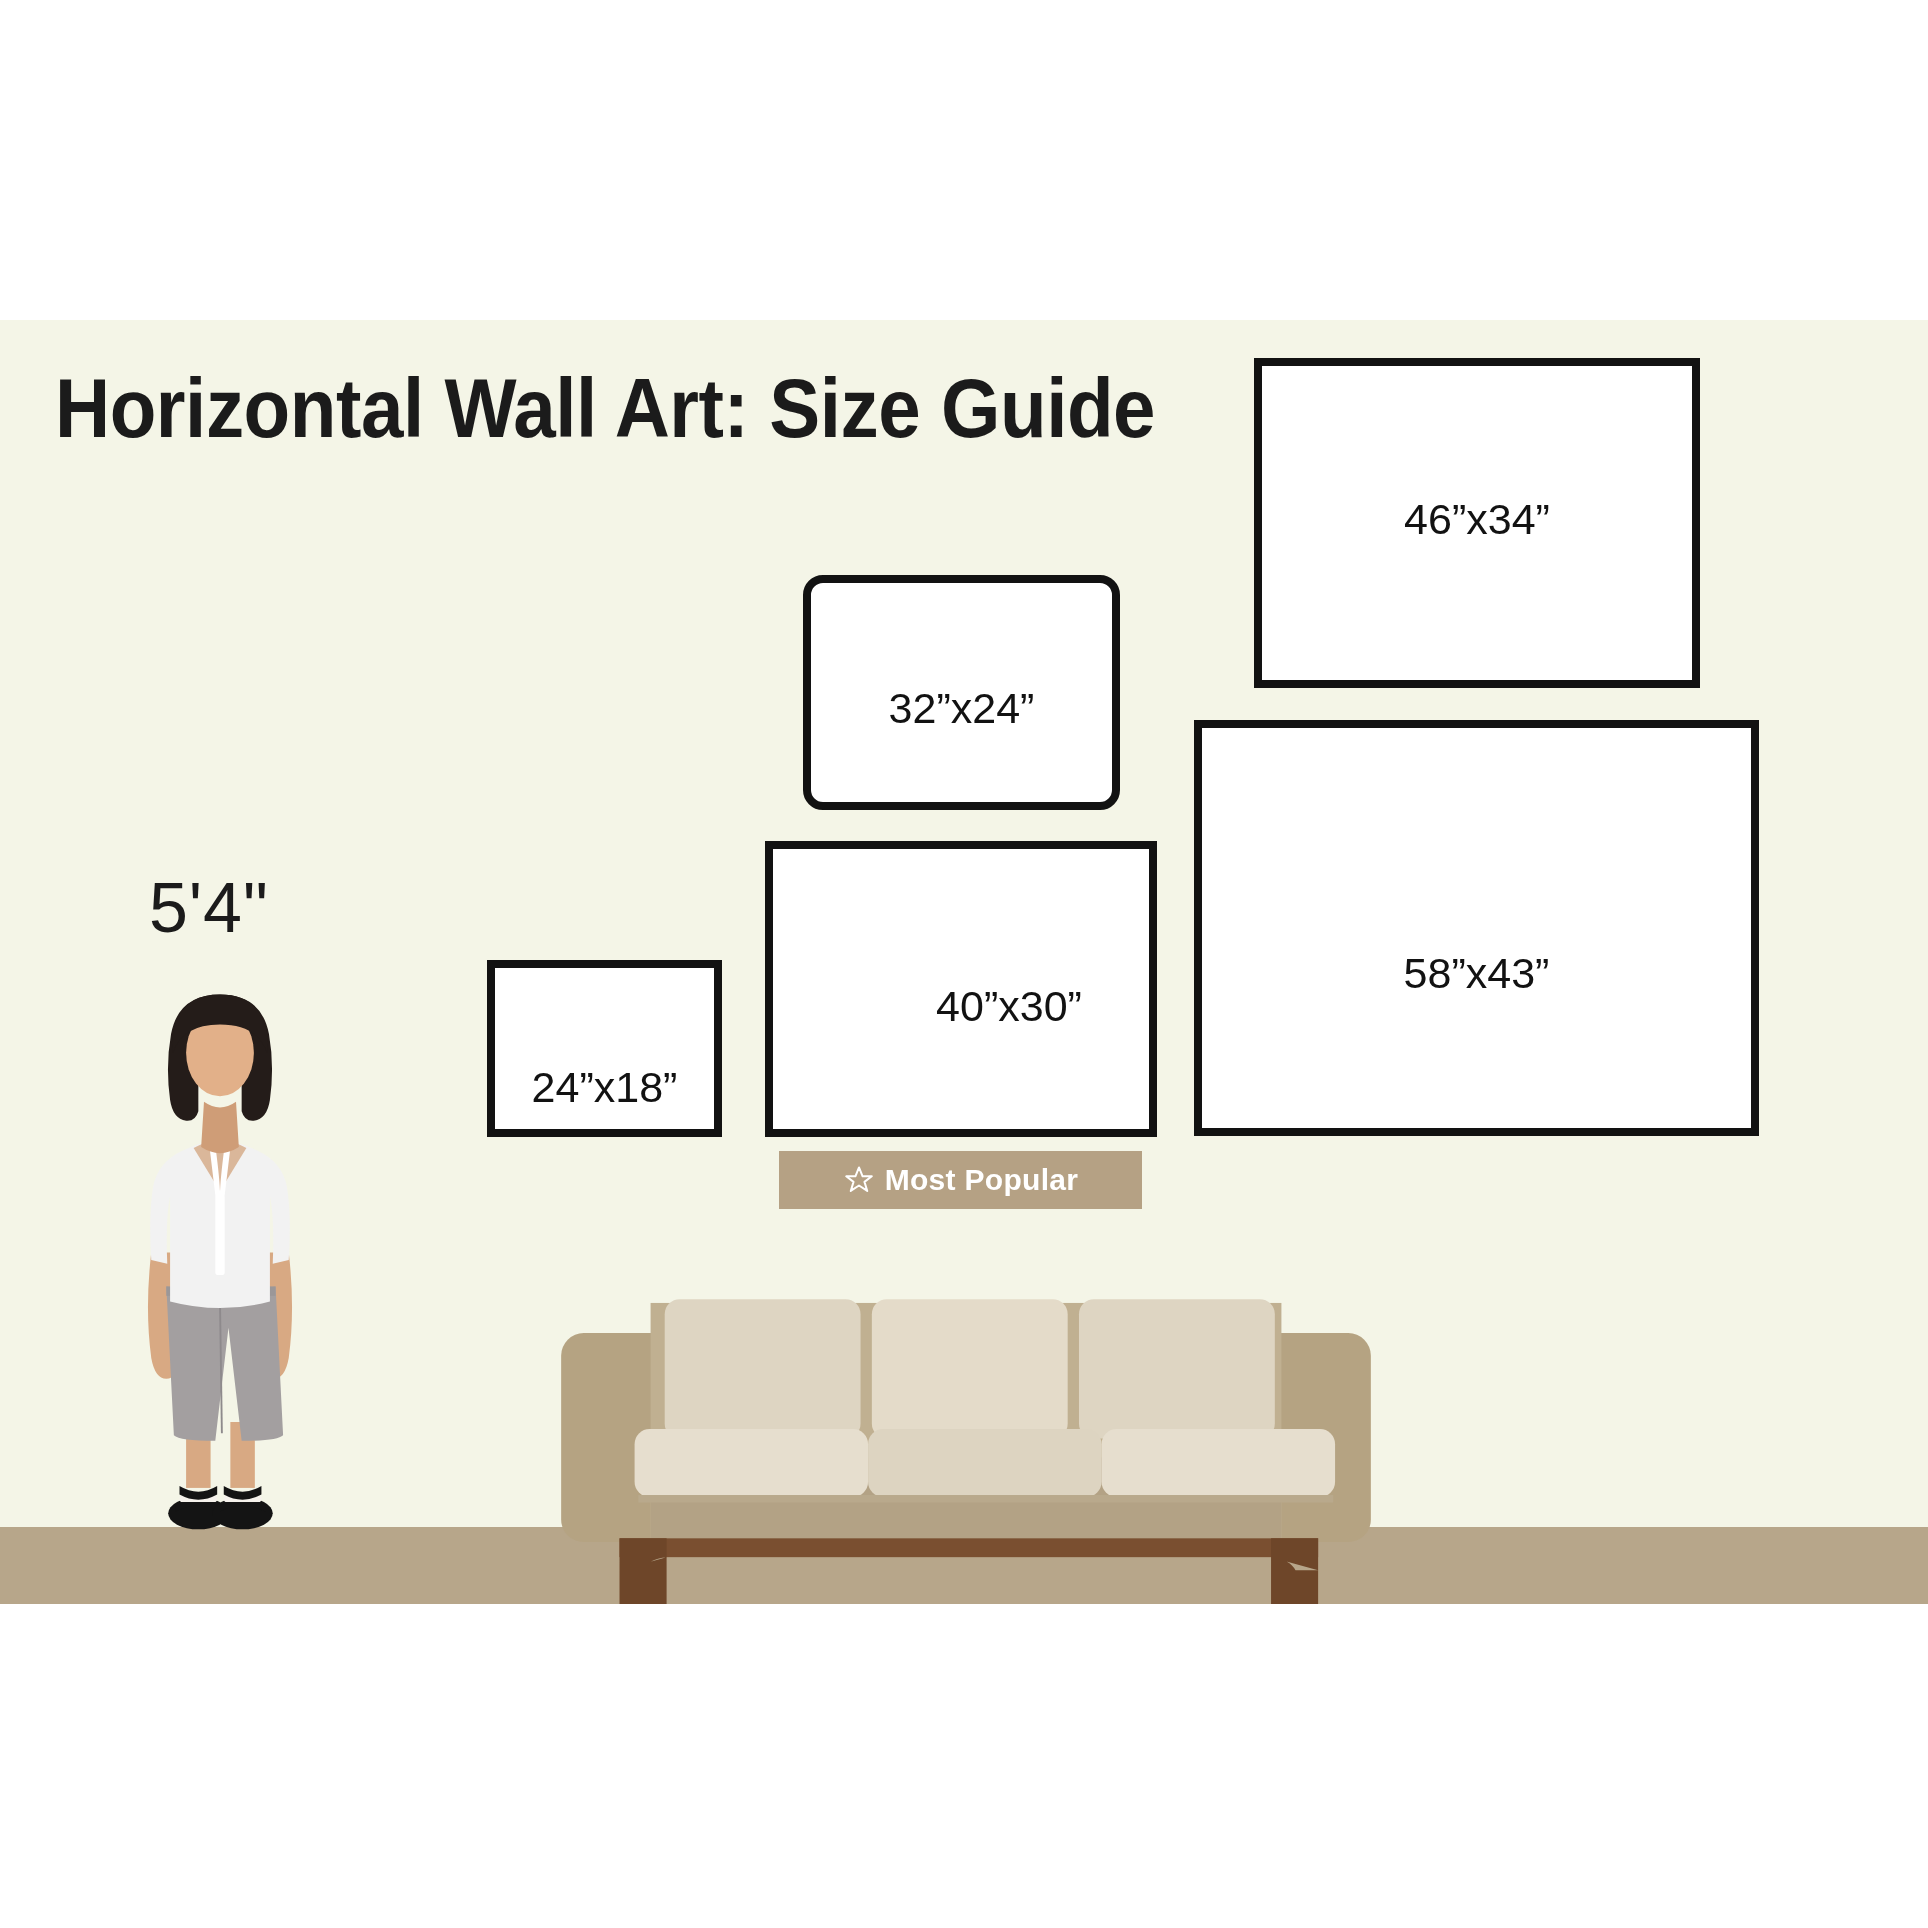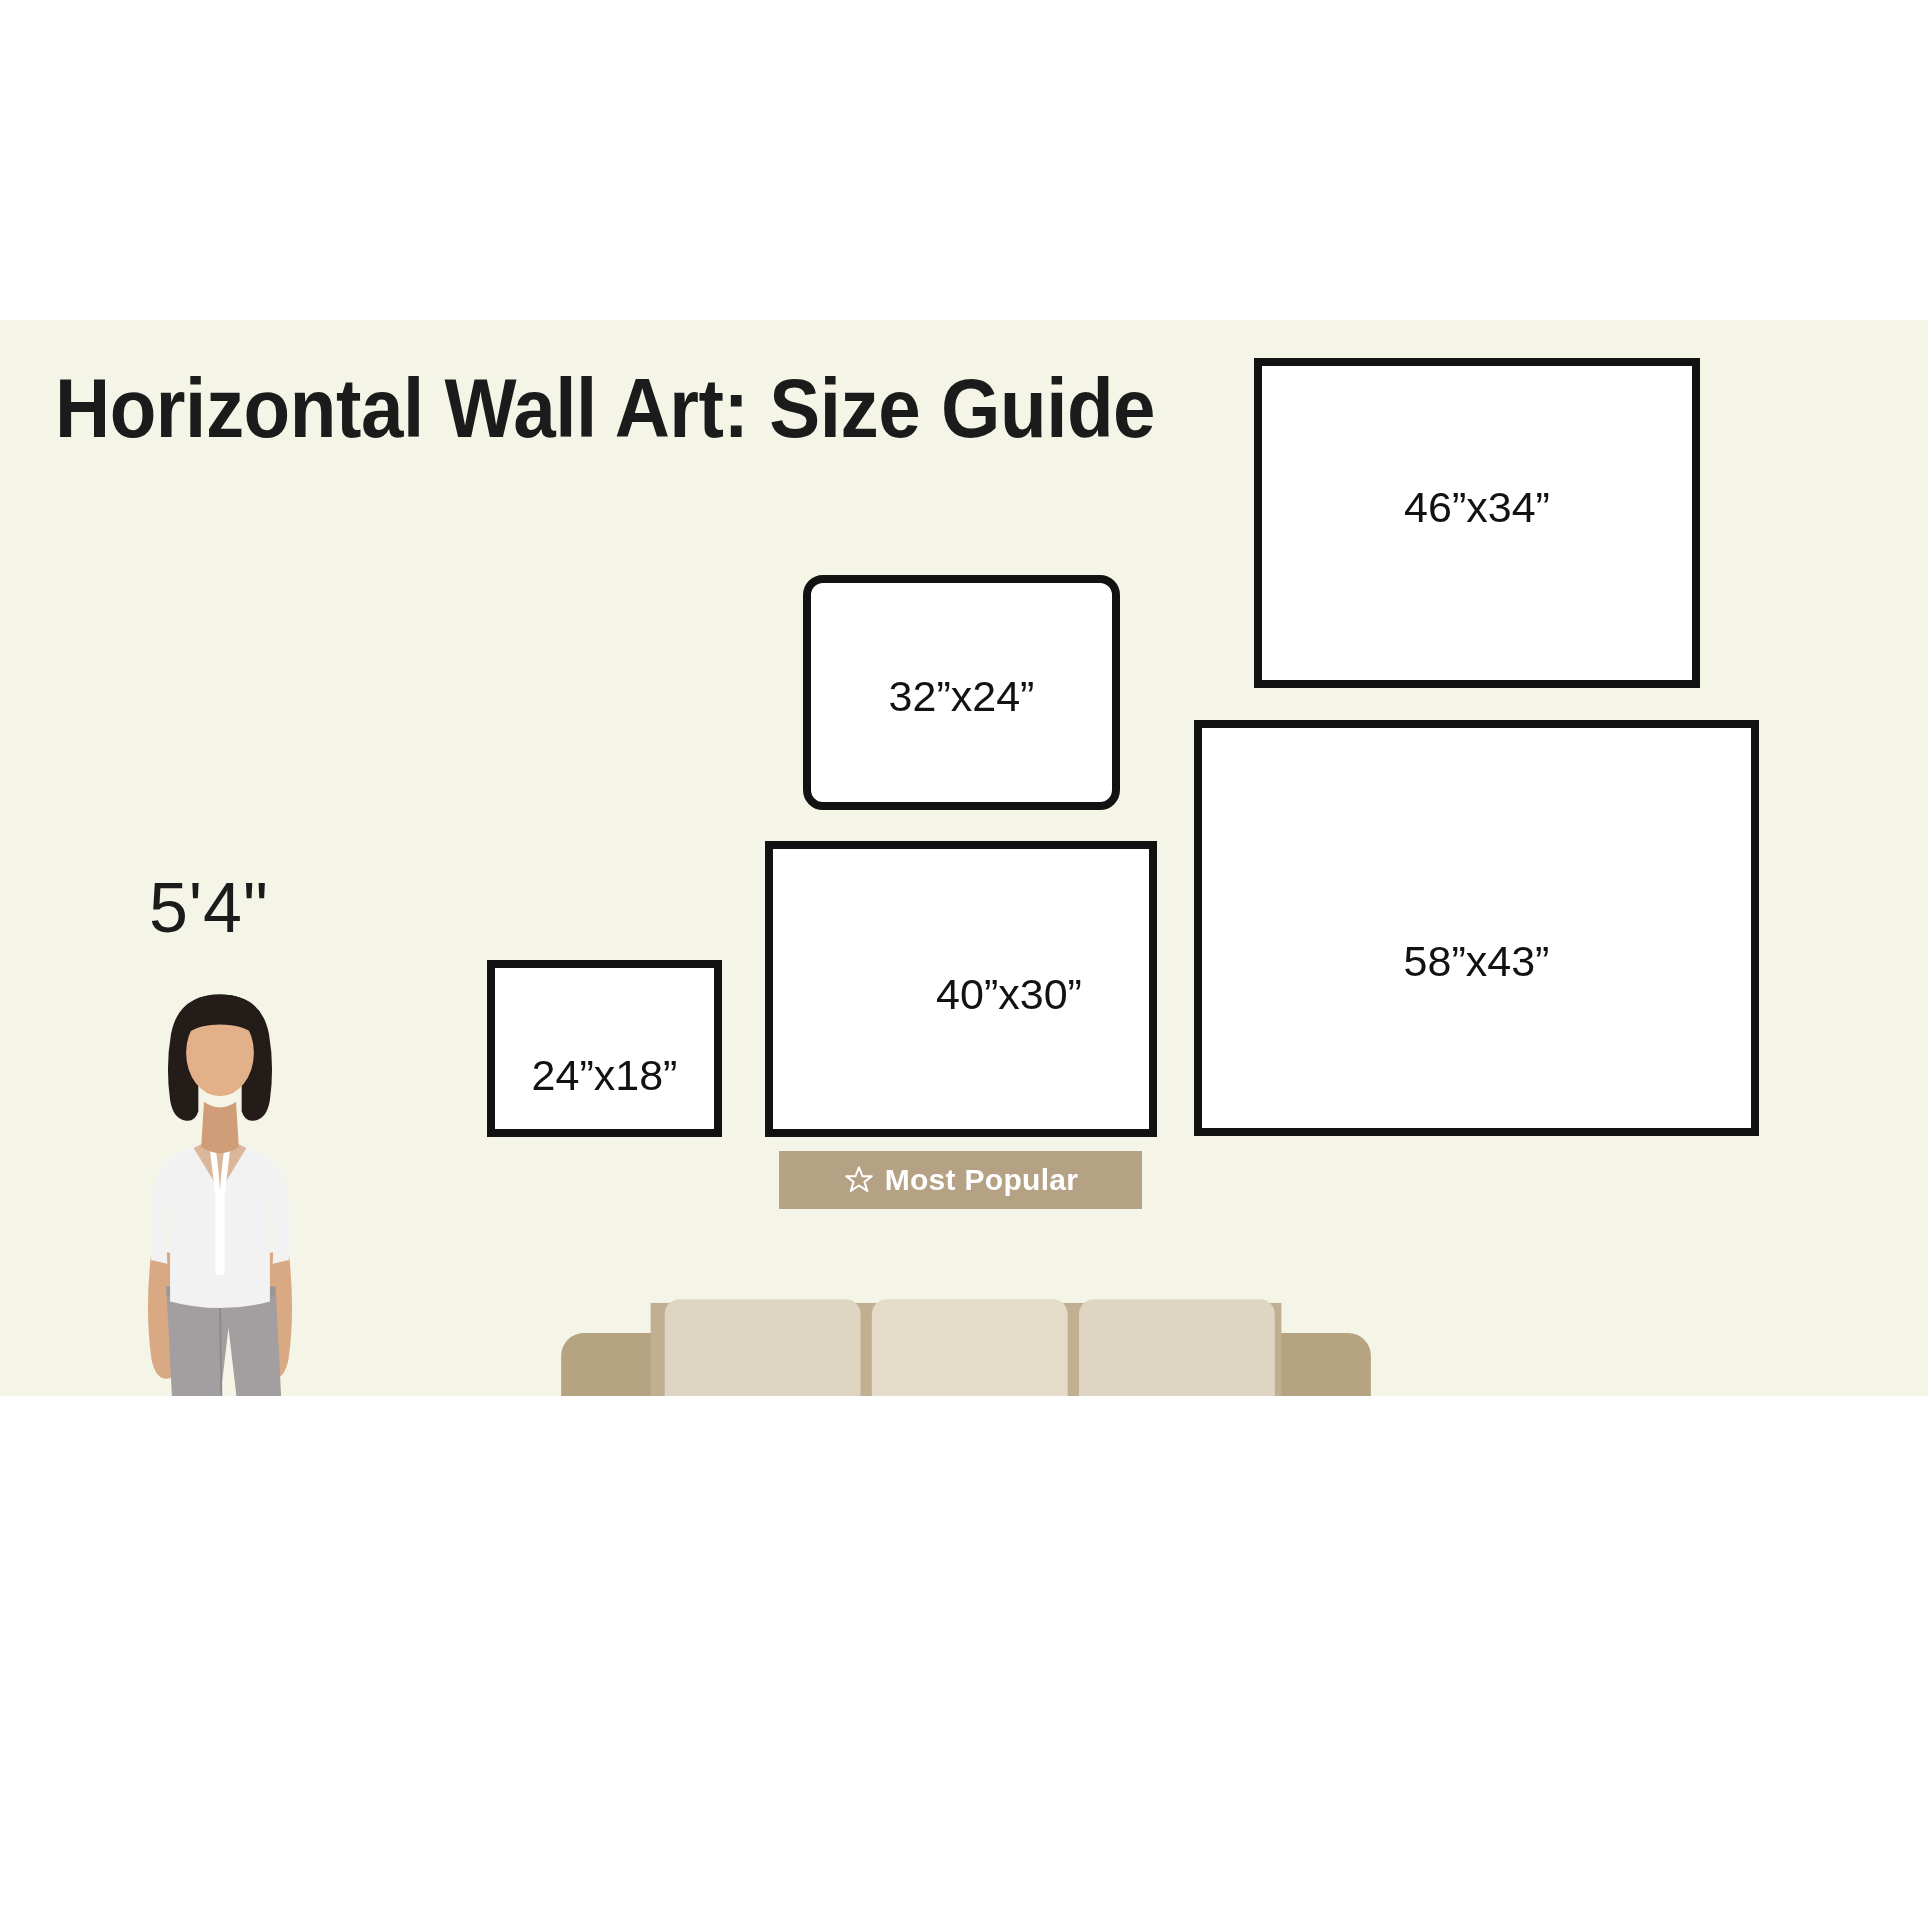--- a/index.html
+++ b/index.html
@@ -3,21 +3,21 @@
 <meta charset="utf-8">
 <style>
   html, body {
     margin: 0;
     padding: 0;
     background: #ffffff;
   }
   #stage {
     position: relative;
     width: 1928px;
-    height: 1396px;
+    height: 1604px;
     background: #ffffff;
     overflow: hidden;
     font-family: "Liberation Sans", sans-serif;
   }
 
   
   .wall {
     position: absolute;
     left: 0;
     top: 320px;
@@ -70,20 +70,21 @@
   }
   .frame-label {
     position: absolute;
     left: 0;
     width: 100%;
     text-align: center;
     font-size: 43px;
     color: #121212;
     white-space: nowrap;
     font-weight: 400;
+    margin-top: 12px;
   }
 
   #frame-24x18 { left: 487px;  top: 960px; width: 235px; height: 177px; text-decoration: underline; }
   #frame-24x18 .frame-label { top: 83px; }
 
   #frame-32x24 { left: 803px;  top: 575px;  width: 317px; height: 235px; border-radius: 20px; }
   #frame-32x24 .frame-label { top: 89px; }
 
   #frame-40x30 { left: 765px;  top: 841px;  width: 392px; height: 296px; }
   #frame-40x30 .frame-label { top: 121px; padding-left: 48px; }

